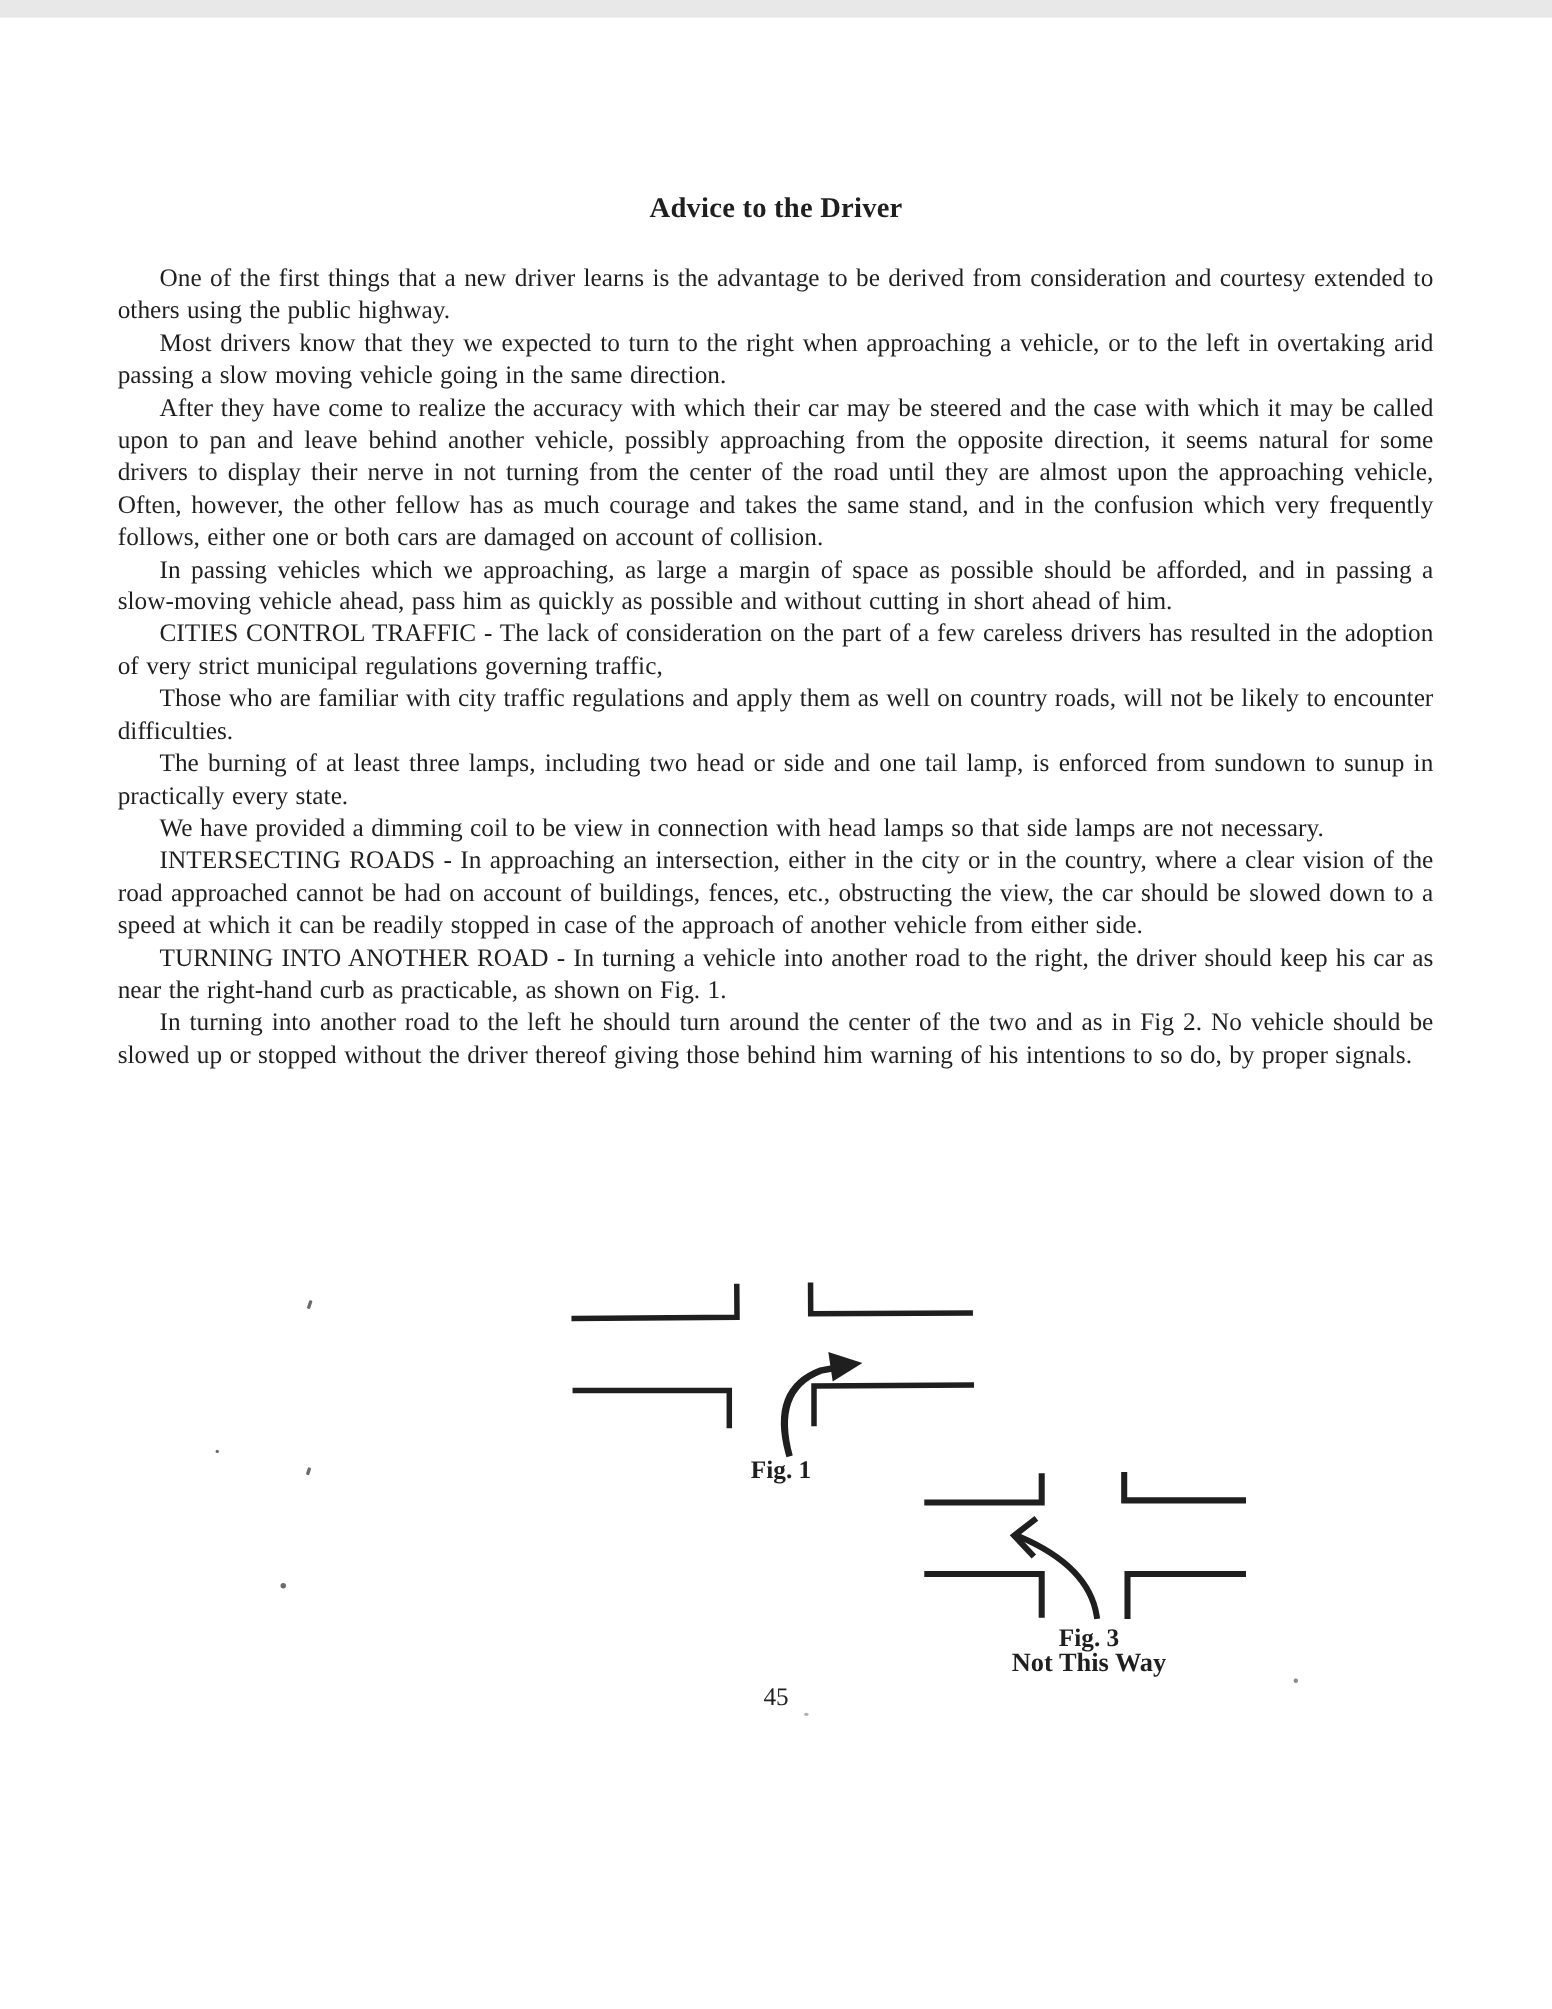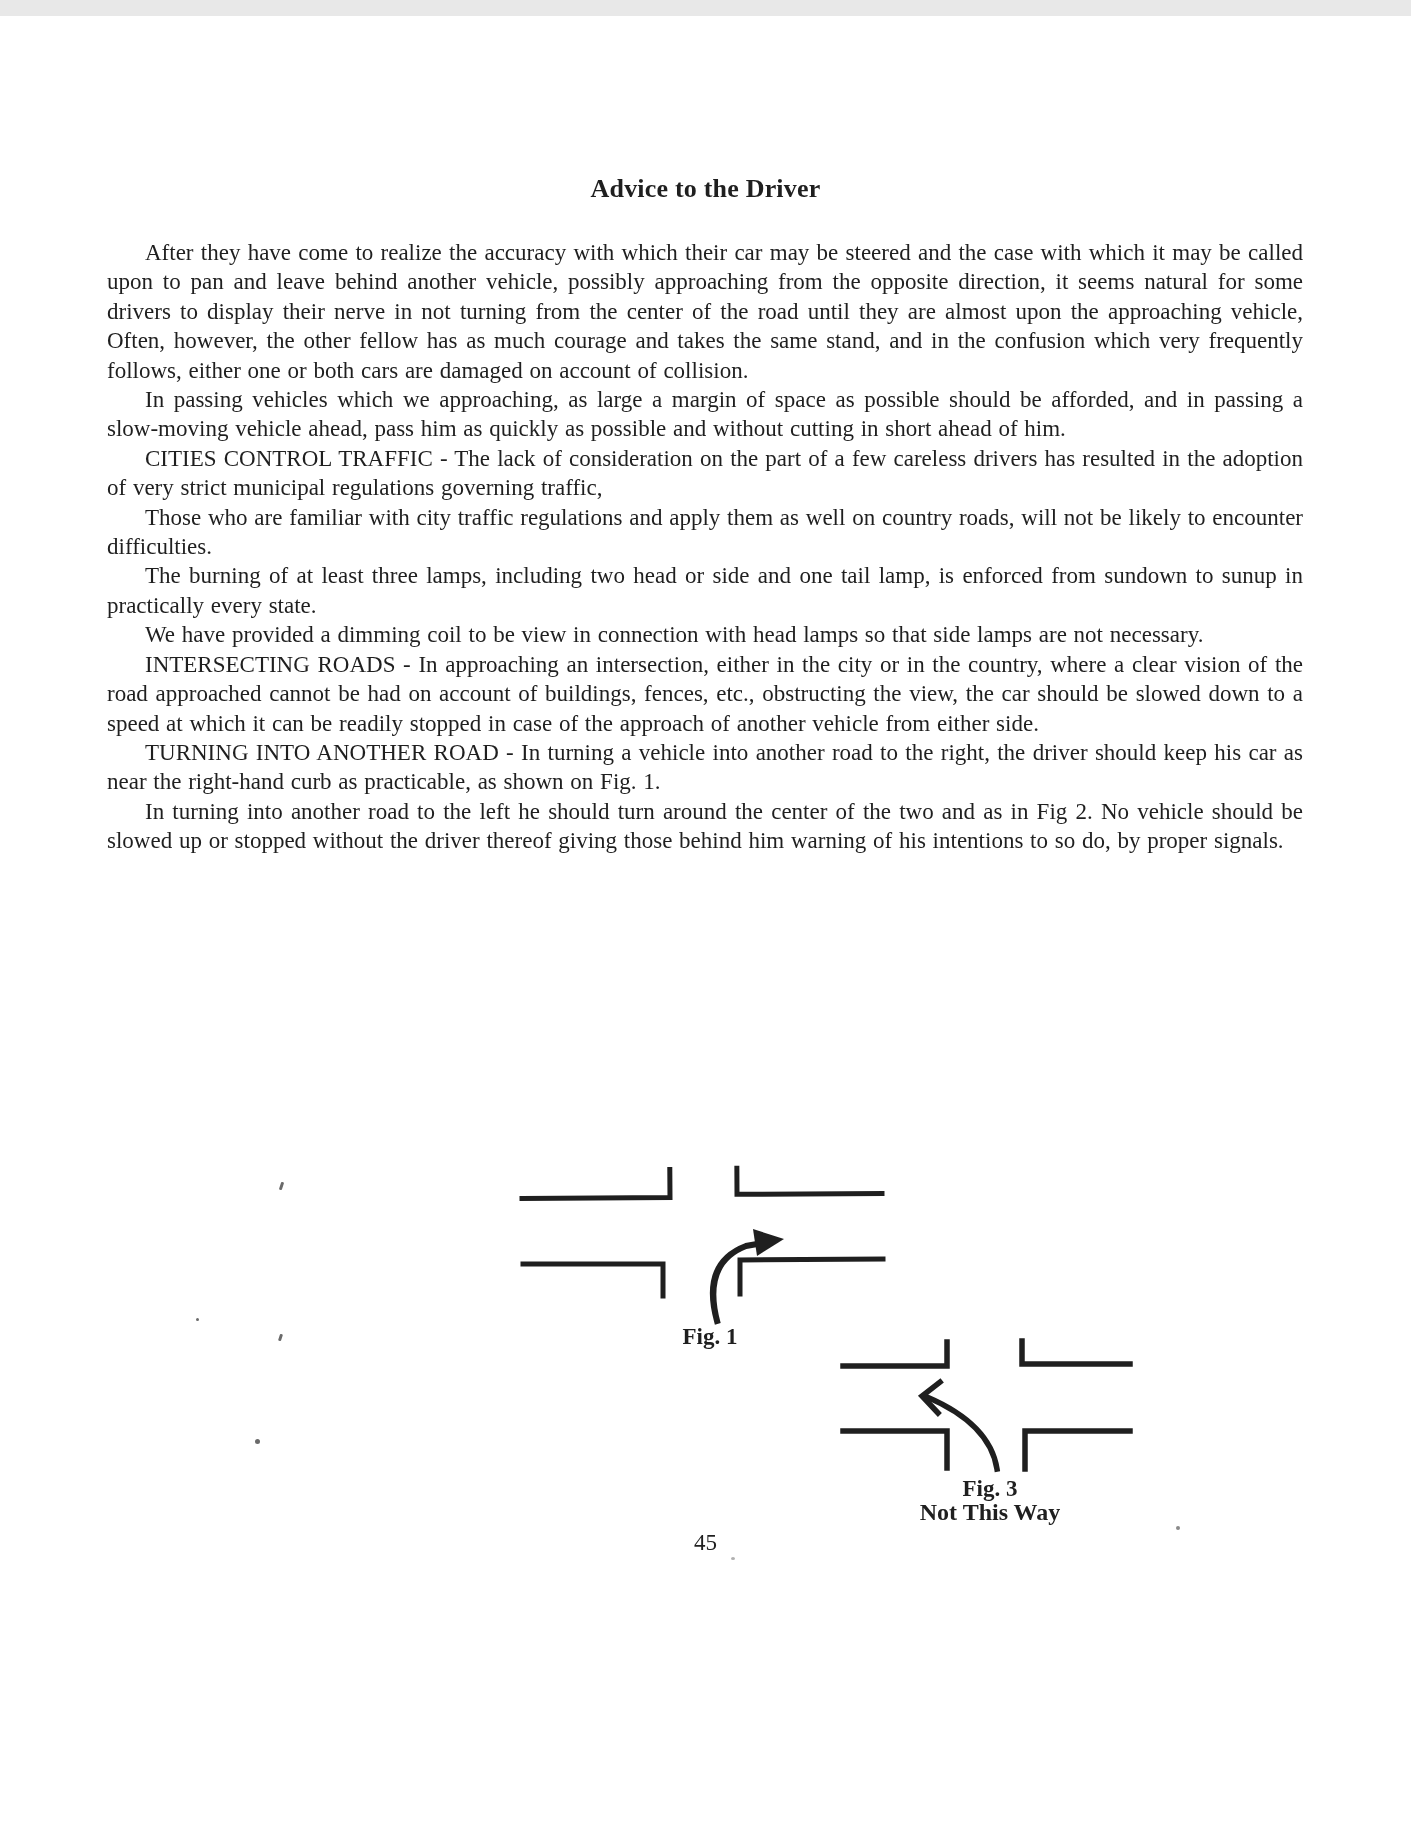--- a/index.html
+++ b/index.html
@@ -84,20 +84,22 @@
   .speck.tick { border-radius: 1px; transform: rotate(18deg); }
 </style>
 </head>
 <body>
 
 <div class="page">
 
   <h1 class="title">Advice to the Driver</h1>
 
   <div class="body-text">
+    <p>One of the first things that a new driver learns is the advantage to be derived from consideration and courtesy extended to others using the public highway.</p>
+    <p>Most drivers know that they we expected to turn to the right when approaching a vehicle, or to the left in overtaking arid passing a slow moving vehicle going in the same direction.</p>
     <p>After they have come to realize the accuracy with which their car may be steered and the case with which it may be called upon to pan and leave behind another vehicle, possibly approaching from the opposite direction, it seems natural for some drivers to display their nerve in not turning from the center of the road until they are almost upon the approaching vehicle, Often, however, the other fellow has as much courage and takes the same stand, and in the confusion which very frequently follows, either one or both cars are damaged on account of collision.</p>
     <p>In passing vehicles which we approaching, as large a margin of space as possible should be afforded, and in passing a slow-moving vehicle ahead, pass him as quickly as possible and without cutting in short ahead of him.</p>
     <p>CITIES CONTROL TRAFFIC - The lack of consideration on the part of a few careless drivers has resulted in the adoption of very strict municipal regulations governing traffic,</p>
     <p>Those who are familiar with city traffic regulations and apply them as well on country roads, will not be likely to encounter difficulties.</p>
     <p>The burning of at least three lamps, including two head or side and one tail lamp, is enforced from sundown to sunup in practically every state.</p>
     <p>We have provided a dimming coil to be view in connection with head lamps so that side lamps are not necessary.</p>
     <p>INTERSECTING ROADS - In approaching an intersection, either in the city or in the country, where a clear vision of the road approached cannot be had on account of buildings, fences, etc., obstructing the view, the car should be slowed down to a speed at which it can be readily stopped in case of the approach of another vehicle from either side.</p>
     <p>TURNING INTO ANOTHER ROAD - In turning a vehicle into another road to the right, the driver should keep his car as near the right-hand curb as practicable, as shown on Fig. 1.</p>
     <p>In turning into another road to the left he should turn around the center of the two and as in Fig 2. No vehicle should be slowed up or stopped without the driver thereof giving those behind him warning of his intentions to so do, by proper signals.</p>
   </div>

